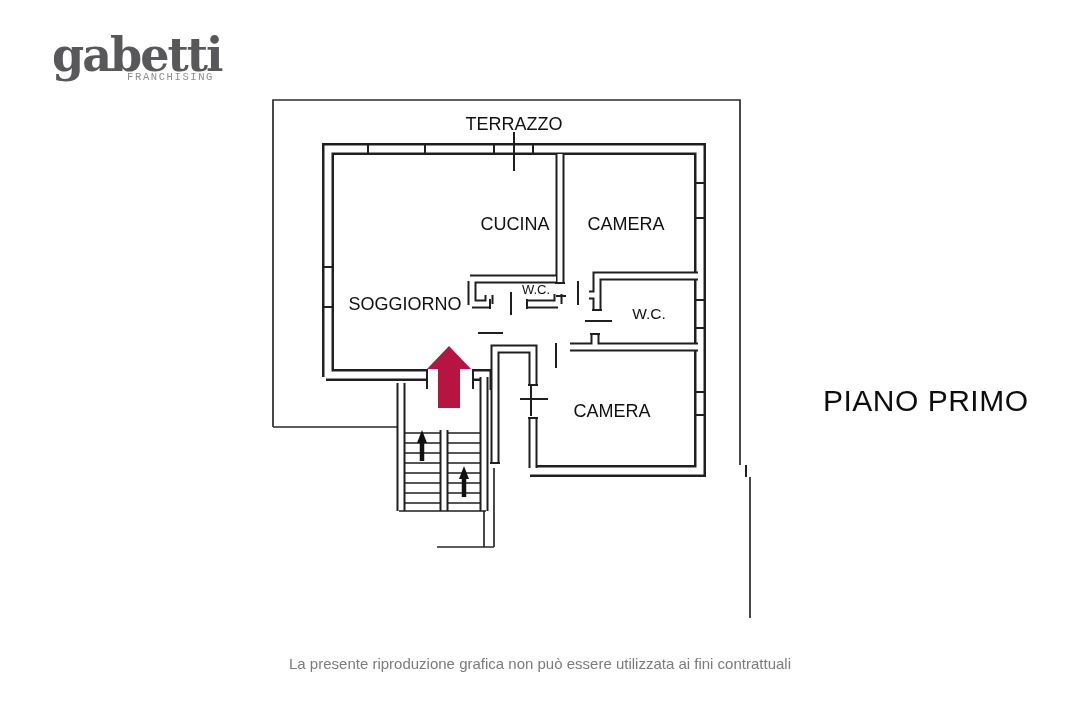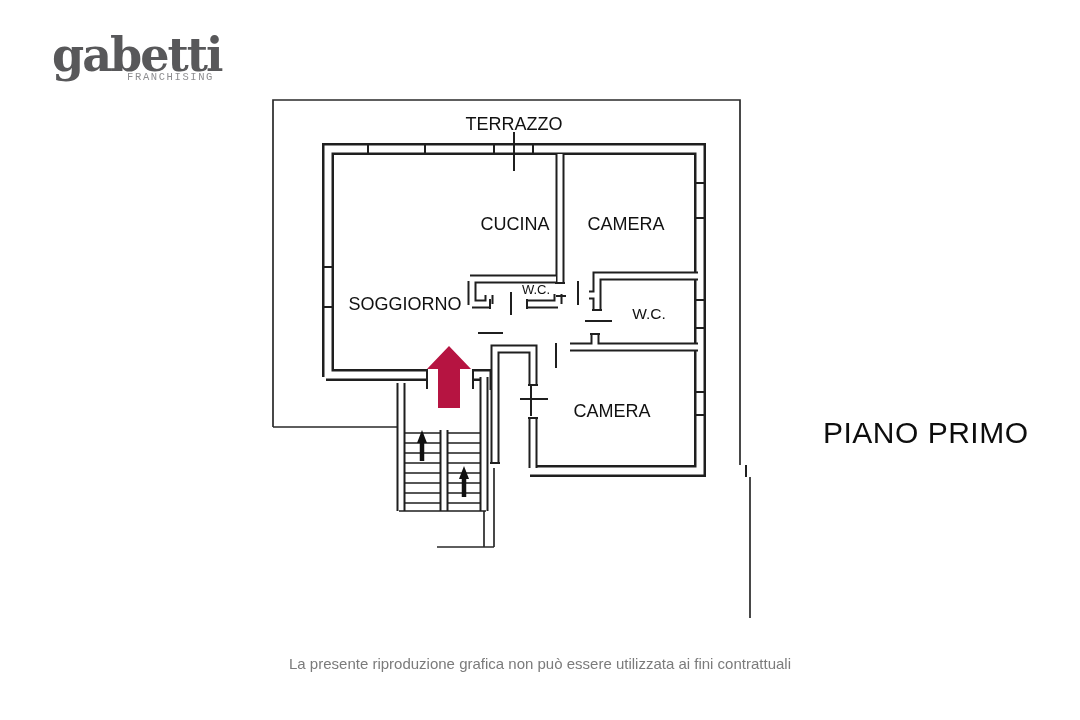--- a/index.html
+++ b/index.html
@@ -17,21 +17,21 @@
   .wall-inner{stroke:#ffffff;stroke-width:7;fill:none;stroke-linecap:butt;}
   .part-outer{stroke:#1f1f1f;stroke-width:9;fill:none;stroke-linecap:butt;}
   .part-inner{stroke:#ffffff;stroke-width:5;fill:none;stroke-linecap:butt;}
   .thin{stroke:#2a2a2a;stroke-width:1.7;fill:none;}
   .tick{stroke:#1f1f1f;stroke-width:2;fill:none;}
   .tread{stroke:#1f1f1f;stroke-width:1.7;fill:none;}
   .stair-arrow{stroke:#111;stroke-width:4.5;fill:none;}
   .room-label{fill:#111;}
   
   .floor-title{position:absolute;left:823px;top:384px;font-size:30px;color:#0d0d0d;
-               letter-spacing:0.5px;white-space:nowrap;margin-top:32px;}
+               letter-spacing:0.5px;white-space:nowrap;}
   
   .disclaimer{position:absolute;left:0;top:655px;width:1080px;text-align:center;
               font-size:15px;color:#7b7b7b;}
 </style>
 </head>
 <body>
 
 <div class="canvas">
 
   <div class="logo">

